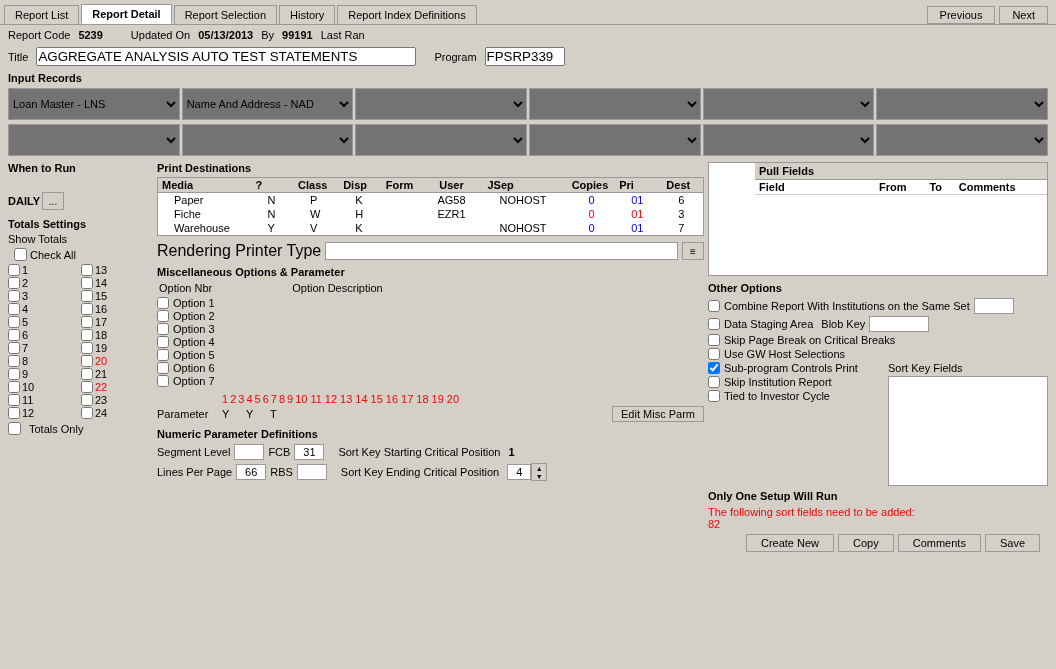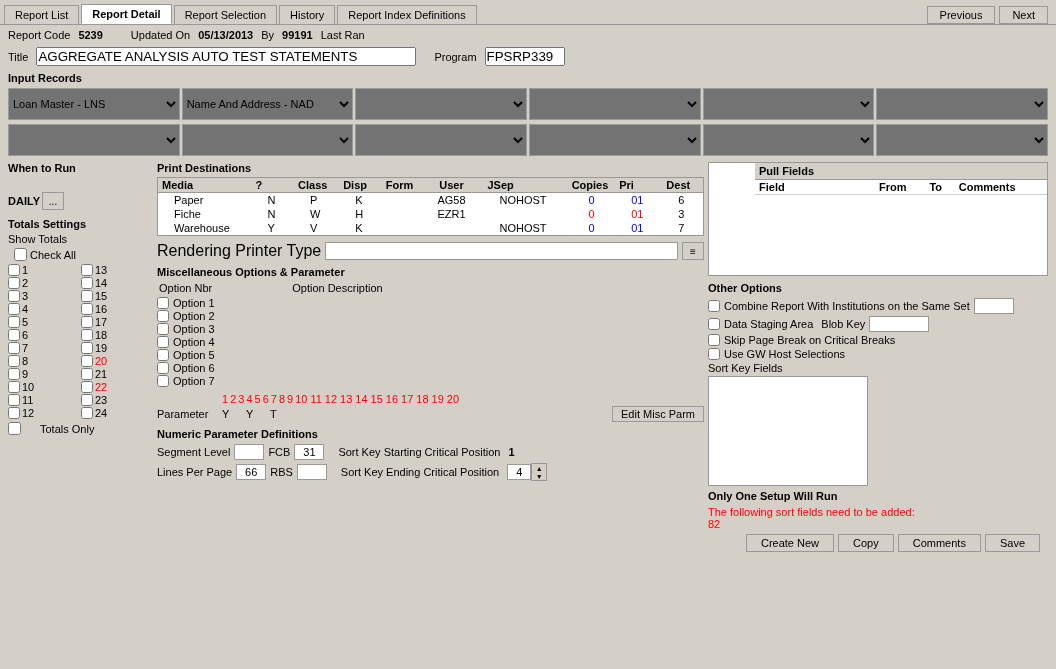--- a/index.html
+++ b/index.html
@@ -45,21 +45,21 @@
     
     
     .totals-settings { }
     .totals-title { font-weight: bold; margin-bottom: 3px; }
     .show-totals { margin-bottom: 3px; }
     .check-all { display: flex; align-items: center; gap: 3px; margin-bottom: 3px; margin-left: 6px; }
     .checkboxes-grid { display: grid; grid-template-columns: 1fr 1fr; gap: 1px; }
     .checkbox-item { display: flex; align-items: center; gap: 2px; font-size: 11px; }
     .checkbox-item input { width: 12px; height: 12px; }
     .checkbox-item.red { color: red; }
-    .totals-only { display: flex; align-items: center; gap: 19px; margin-top: 3px; }
+    .totals-only { display: flex; align-items: center; gap: 8px; margin-top: 3px; }
     
     
     .print-dest { border: 1px solid #999; background: white; margin-bottom: 6px; }
     .print-dest table { width: 100%; border-collapse: collapse; }
     .print-dest th { background: #d4d0c8; font-weight: bold; text-align: left; padding: 1px 4px; font-size: 11px; border-bottom: 1px solid #999; }
     .print-dest td { padding: 1px 16px; font-size: 11px; }
     .print-dest td.blue { color: blue; }
     
     
     .rendering-row { display: flex; align-items: center; gap: 4px; margin-bottom: 6px; }
@@ -515,20 +515,34 @@
         </div>
         <div class="other-option-row">
           <input type="checkbox" style="">
           <label>Skip Page Break on Critical Breaks</label>
         </div>
         <div class="other-option-row">
           <input type="checkbox" style="">
           <label>Use GW Host Selections</label>
         </div>
         <div style="display:flex; align-items:flex-start; gap:4px;">
+          <div style="flex:1;">
+            <div class="other-option-row">
+              <input type="checkbox" checked="" style="">
+              <label>Sub-program Controls Print</label>
+            </div>
+            <div class="other-option-row">
+              <input type="checkbox" style="">
+              <label>Skip Institution Report</label>
+            </div>
+            <div class="other-option-row">
+              <input type="checkbox" style="">
+              <label>Tied to Investor Cycle</label>
+            </div>
+          </div>
           <div class="sort-key-right">
             <div class="sort-key-title">Sort Key Fields</div>
             <div class="sort-key-box"></div>
           </div>
         </div>
 
         <div class="only-one">Only One Setup Will Run</div>
 
         <div class="warning-text">
           <div>The following sort fields need to be added:</div>

